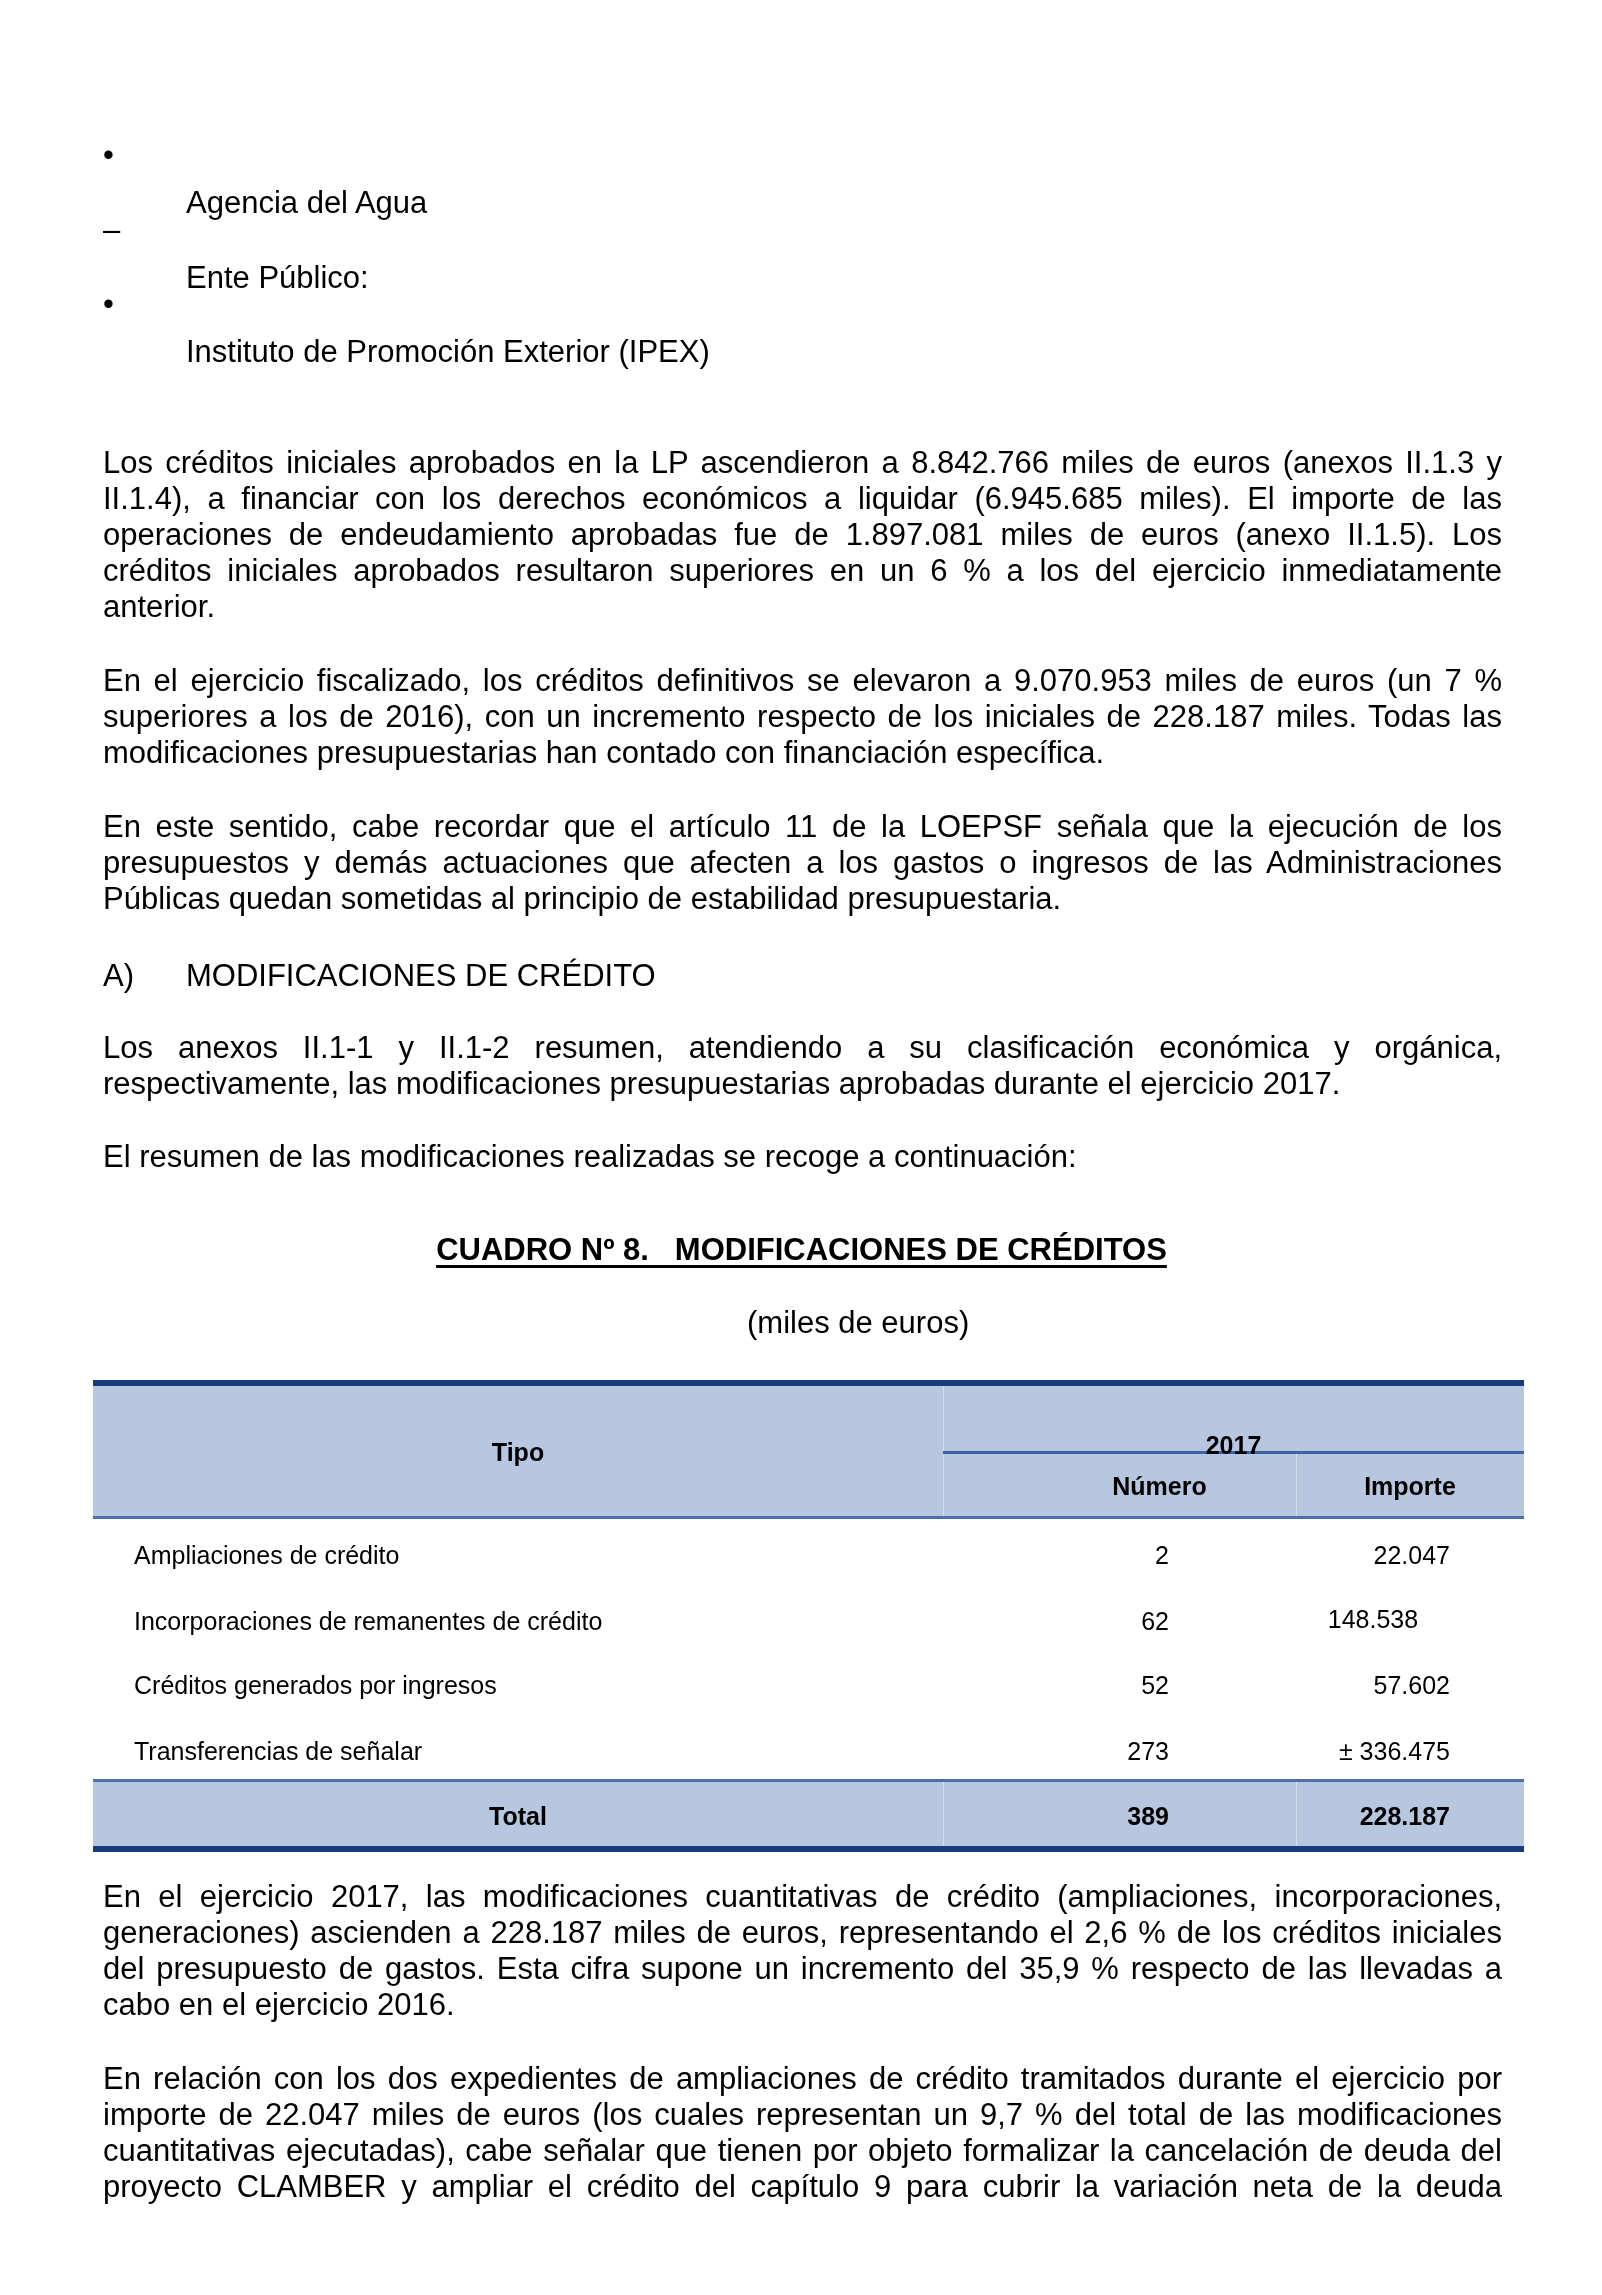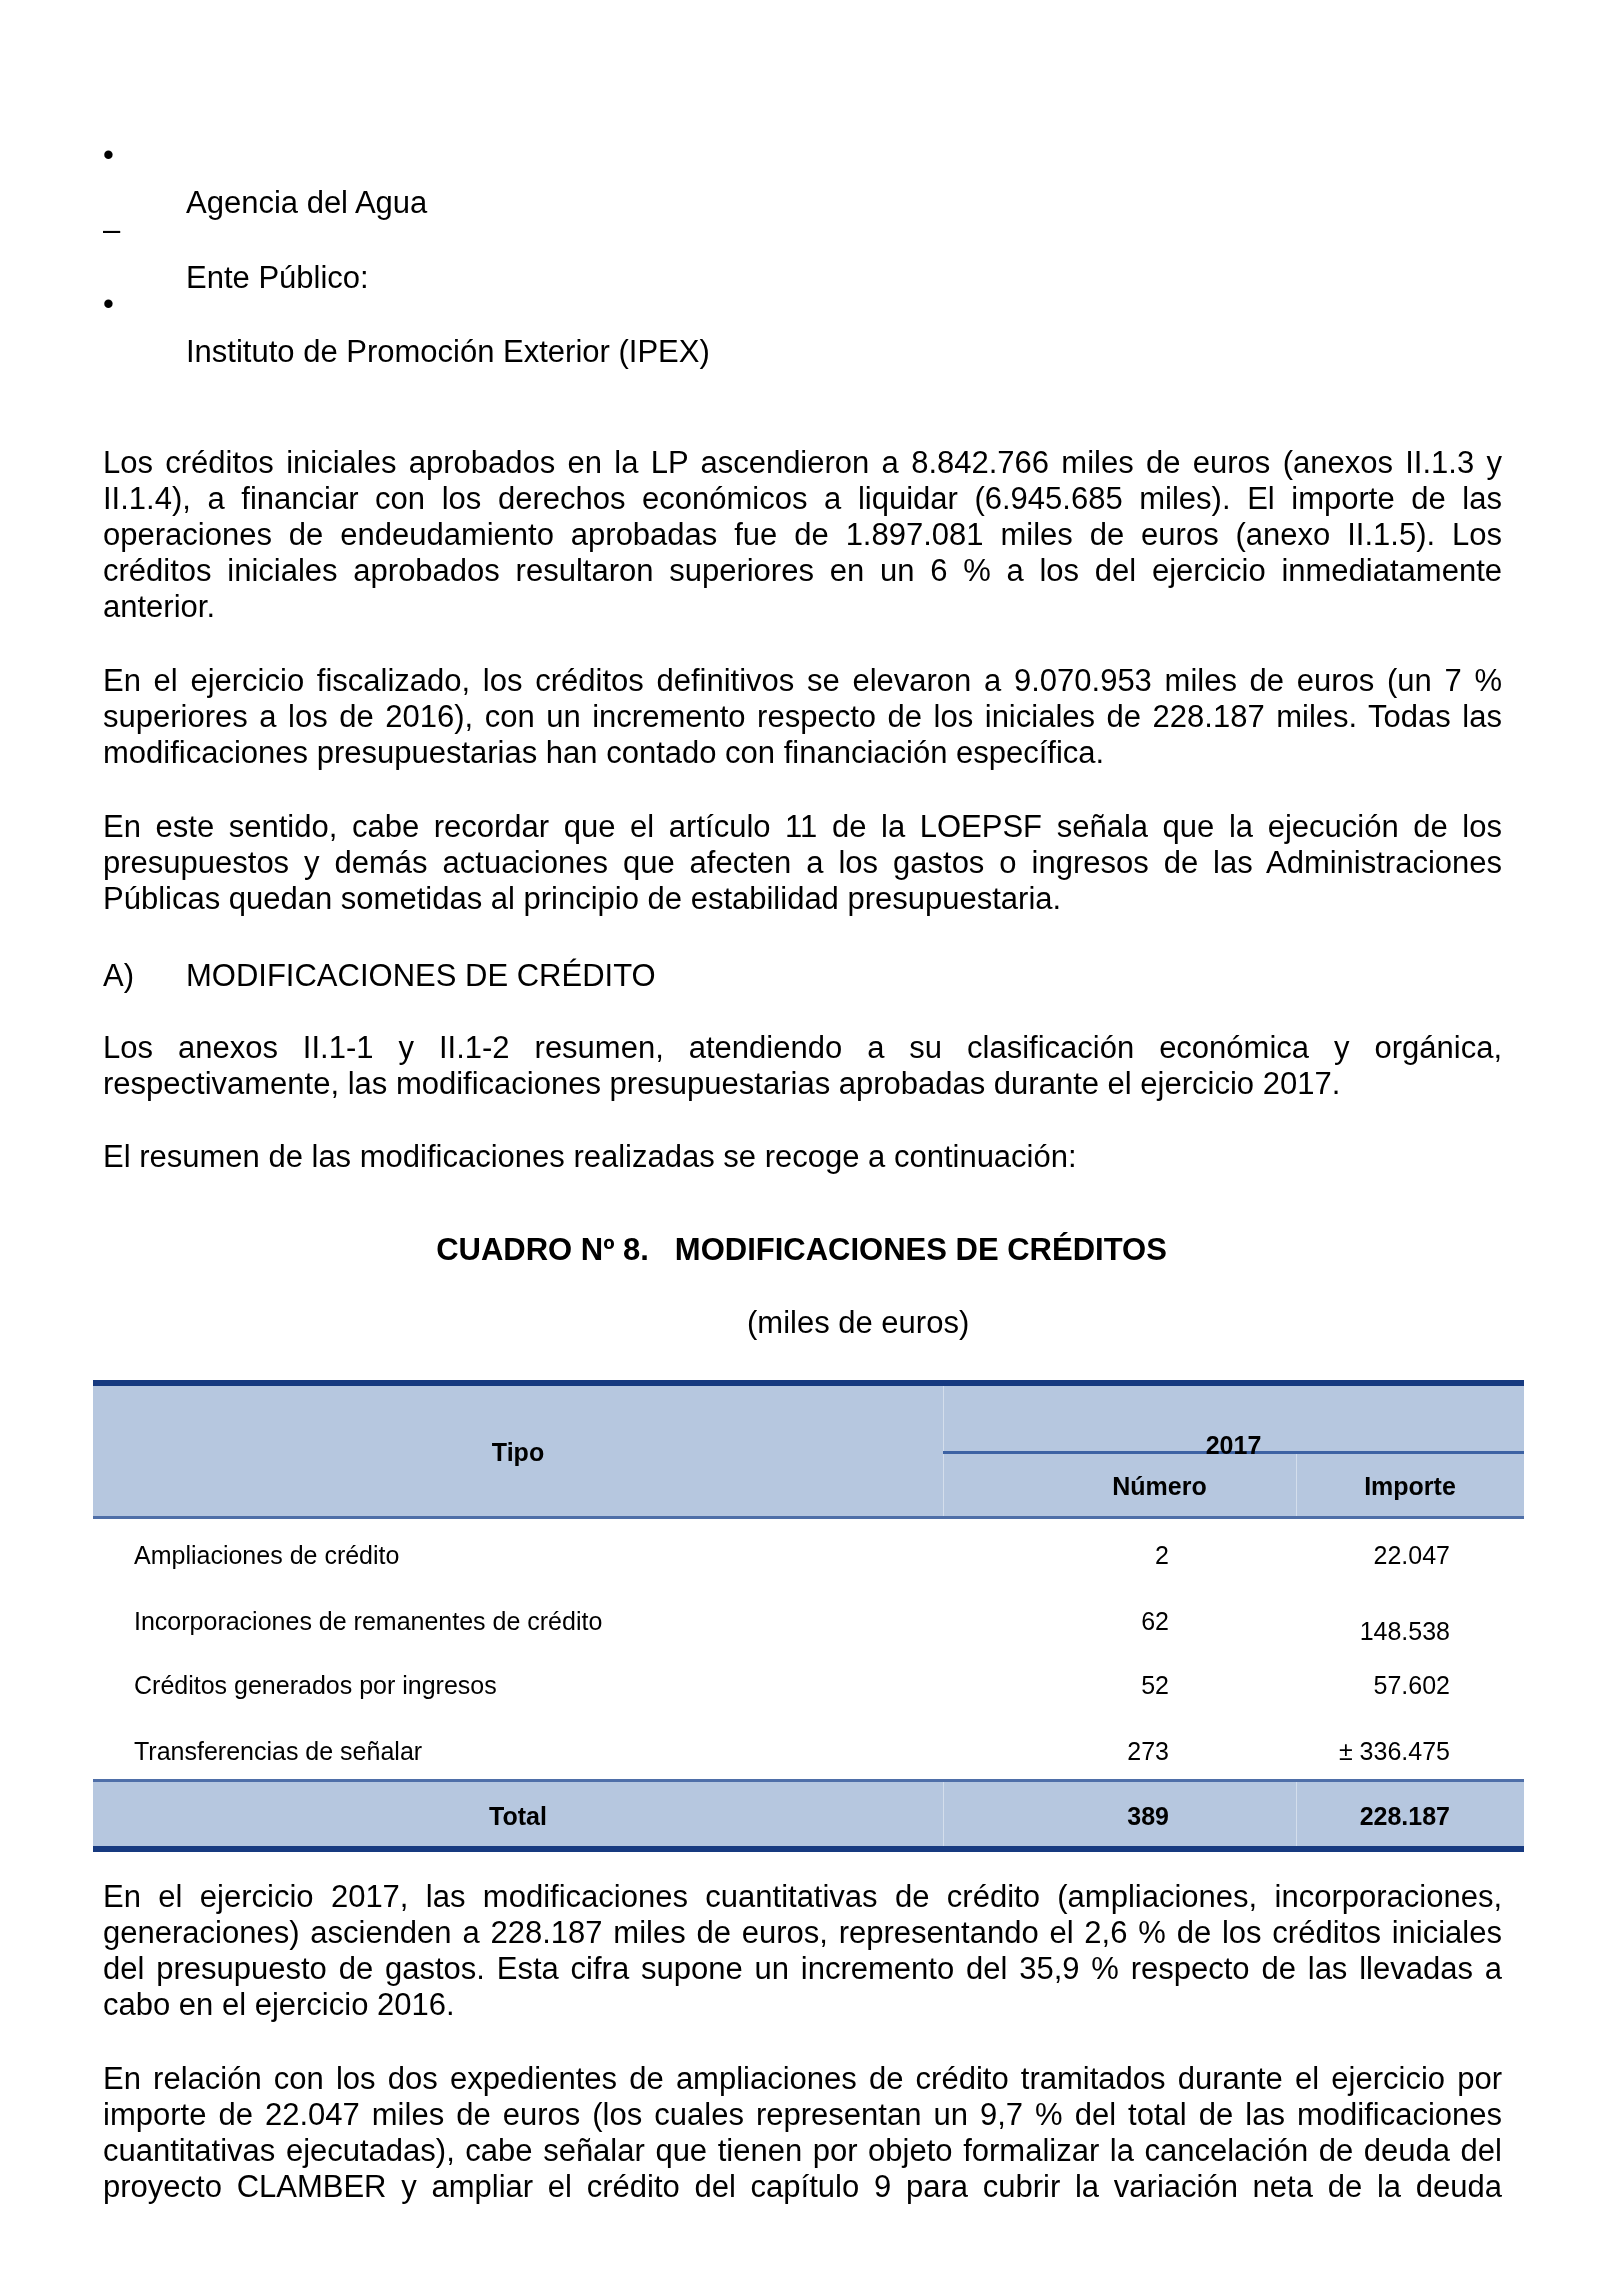--- a/index.html
+++ b/index.html
@@ -79,20 +79,21 @@
       left: 0;
       width: 1603px;
       top: 1232px;
       text-align: center;
       font-size: 31px;
       line-height: 36px;
       font-weight: bold;
       padding-left: 0;
     }
     .table-title span {
+      text-decoration: underline;
       text-decoration-thickness: 2.5px;
       text-underline-offset: 5px;
       white-space: pre;
     }
     .table-subtitle {
       position: absolute;
       left: 747px;
       top: 1305px;
       font-size: 31px;
       line-height: 36px;
@@ -202,21 +203,21 @@
     <div class="th" style="left:1203px; width:228px; top:91px;">Importe</div>
 
     <div>
       <div class="td" style="left:41px; top:160px;">Ampliaciones de crédito</div>
       <div class="td num" style="left:850px; width:226px; top:160px;">2</div>
       <div class="td num" style="left:1203px; width:154px; top:160px;">22.047</div>
     </div>
     <div>
       <div class="td" style="left:41px; top:226px;">Incorporaciones de remanentes de crédito</div>
       <div class="td num" style="left:850px; width:226px; top:226px;">62</div>
-      <div class="td num" style="left:1203px; width:154px; top:236px;">148.538</div>
+      <div class="td num" style="left:1203px; width:154px; top:224px;text-align:center;">148.538</div>
     </div>
     <div>
       <div class="td" style="left:41px; top:290px;">Créditos generados por ingresos</div>
       <div class="td num" style="left:850px; width:226px; top:290px;">52</div>
       <div class="td num" style="left:1203px; width:154px; top:290px;">57.602</div>
     </div>
     <div>
       <div class="td" style="left:41px; top:356px;">Transferencias de señalar</div>
       <div class="td num" style="left:850px; width:226px; top:356px;">273</div>
       <div class="td num" style="left:1203px; width:154px; top:356px;">± 336.475</div>

